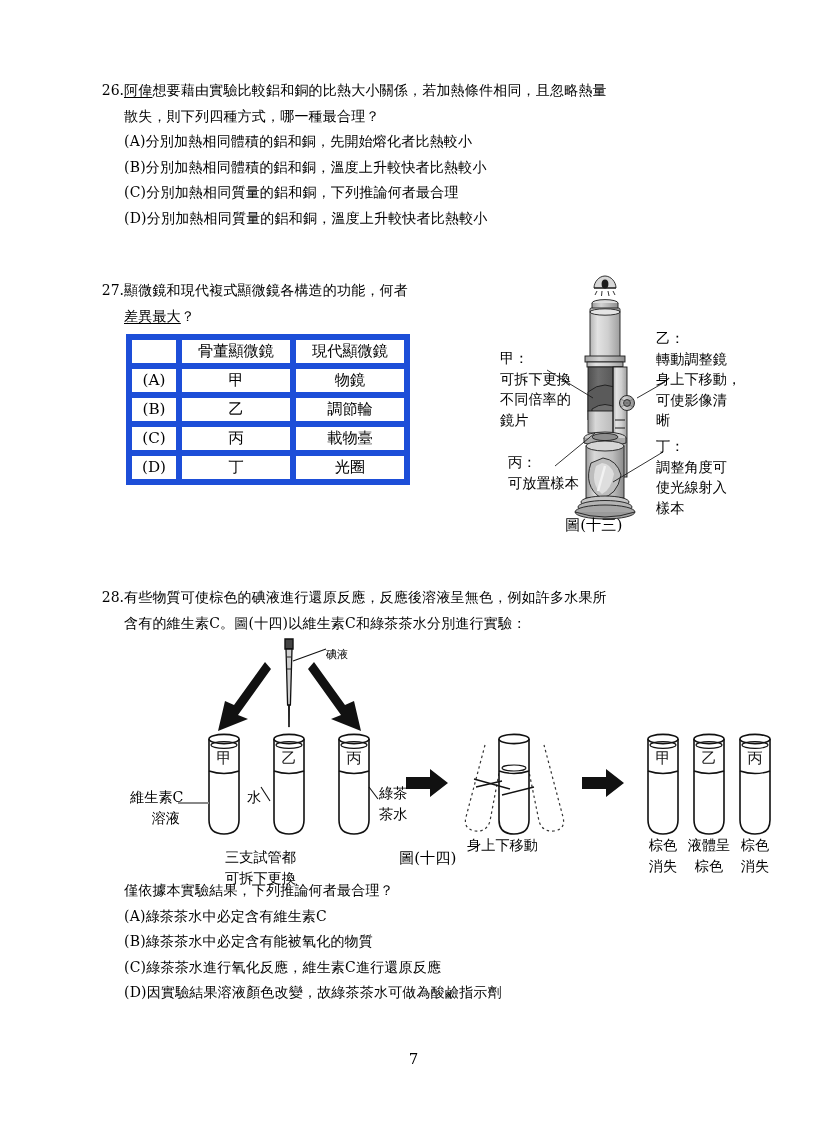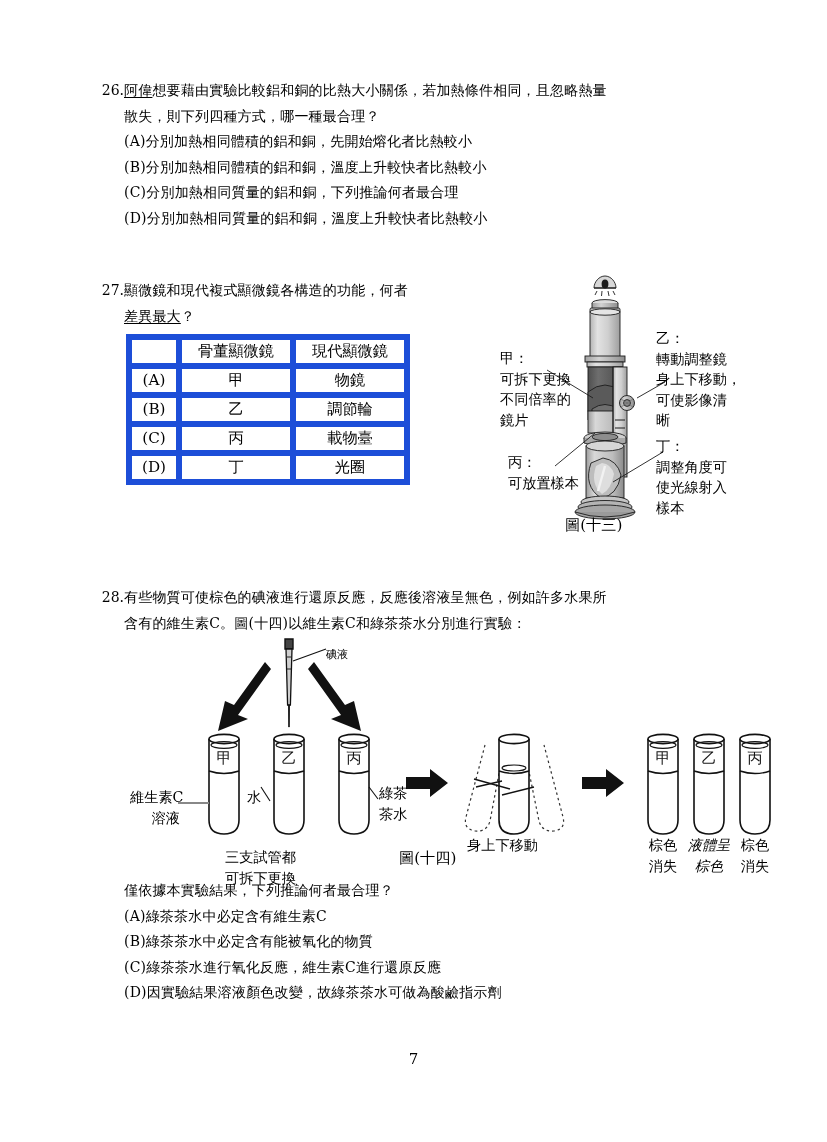--- a/index.html
+++ b/index.html
@@ -429,21 +429,21 @@
       <div>三支試管都</div>
       <div>可拆下更換</div>
     </div>
 
     <div class="annot" style="left:337px; top:200px;">身上下移動</div>
 
     <div class="annot" style="left:504px; top:200px; text-align:center; width:58px;">
       <div>棕色</div>
       <div>消失</div>
     </div>
-    <div class="annot" style="left:550px; top:200px; text-align:center; width:58px;font-style:italic;">
+    <div class="annot" style="left:550px; top:200px; text-align:center; width:58px;">
       <div>液體呈</div>
       <div>棕色</div>
     </div>
     <div class="annot" style="left:596px; top:200px; text-align:center; width:58px;">
       <div>棕色</div>
       <div>消失</div>
     </div>
   </div>
 
   <div class="figcap" style="left:399px; top:848px;">圖(十四)</div>

